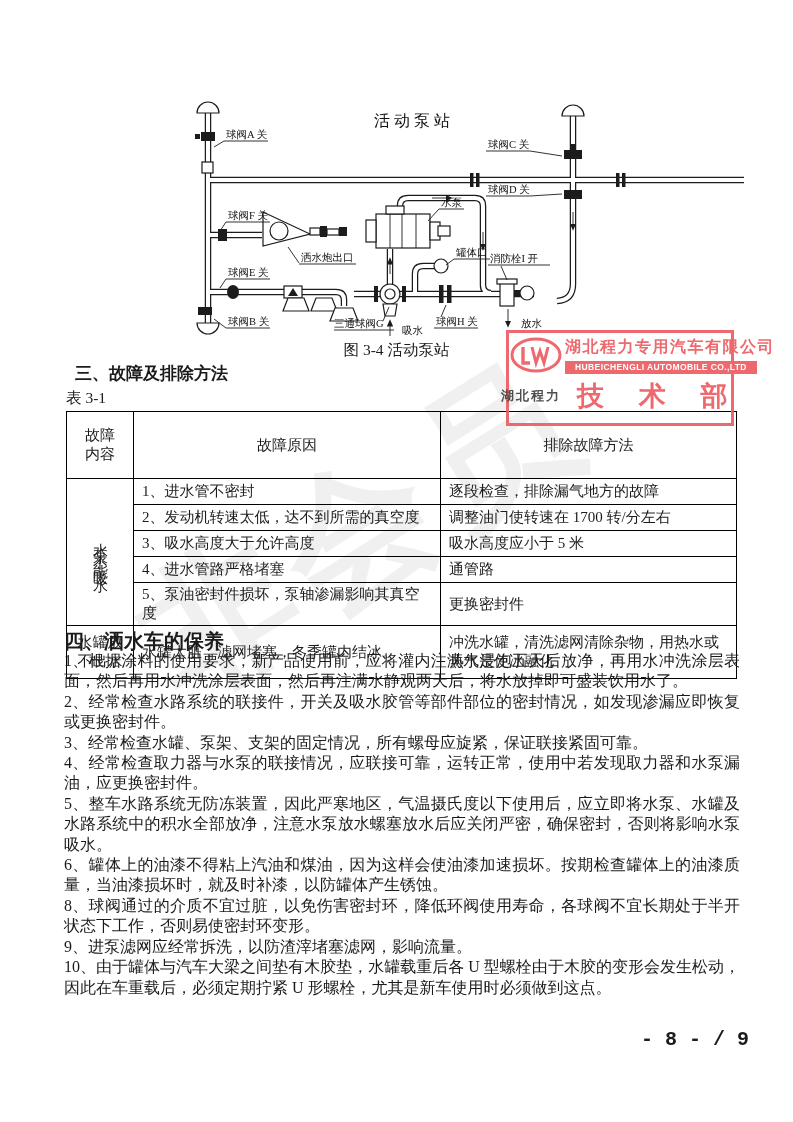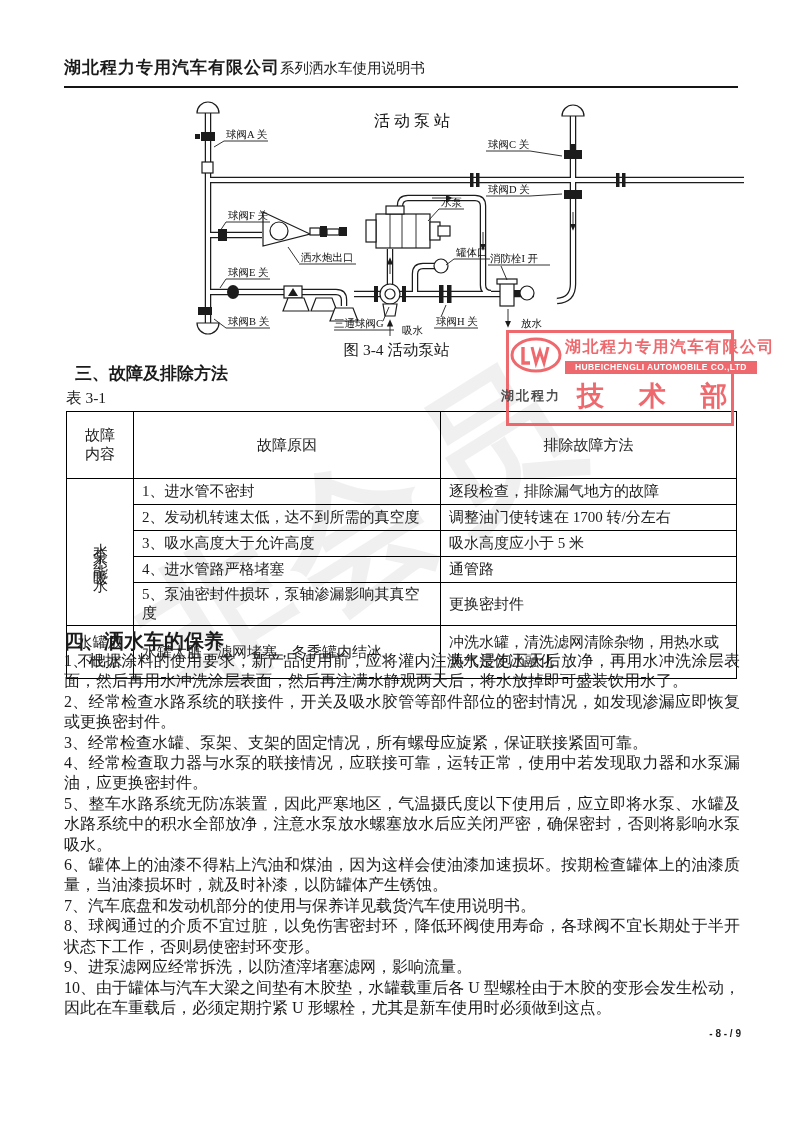--- a/index.html
+++ b/index.html
@@ -55,33 +55,30 @@
   .stamp-row2{display:flex;align-items:center;margin-top:7px;}
   .stamp-side{color:#404040;font-weight:bold;font-size:13px;letter-spacing:2px;
               margin-left:-8px;white-space:nowrap;}
   .stamp-dept{color:#ed5d62;font-weight:bold;font-size:27px;letter-spacing:14px;
               margin-left:16px;white-space:nowrap;line-height:30px;}
   
   .h4{position:absolute;top:628px;left:64px;font-size:20px;font-weight:bold;z-index:1;}
   .paras{position:absolute;top:651px;left:64px;width:676px;z-index:1;}
   .paras p{margin:0;font-size:16px;line-height:20.4px;text-align:justify;}
   
-  .ftr{position:absolute;top:1028px;right:52px;font-size:10px;font-weight:bold;
-       font-family:Liberation Sans, sans-serif;z-index:1;}
+  .ftr{position:absolute;top:1028px;right:44px;font-size:20px;font-weight:bold;
+       font-family:Liberation Mono, monospace;z-index:1;}
 </style>
 </head>
 <body>
 
 <div class="page">
 
   <div class="wm">非会员</div>
 
-  <div class="hdr">
-    <span class="co">湖北程力专用汽车有限公司</span><span class="ser">系列洒水车使用说明书</span>
-  </div>
 
   <div class="diag-wrap">
     <svg width="612" height="246" viewBox="0 0 612 246">
       <defs>
         <marker id="ah" markerWidth="9" markerHeight="8" refX="5" refY="4" orient="auto">
           <path d="M0,0.5 L8,4 L0,7.5 Z" fill="#1c1c1c"></path>
         </marker>
       </defs>
 
       <g class="po">
@@ -291,21 +288,20 @@
   </div>
 
   <div class="h4">四、洒水车的保养</div>
   <div class="paras">
     <p>1、根据涂料的使用要求，新产品使用前，应将灌内注满水浸泡五天后放净，再用水冲洗涂层表面，然后再用水冲洗涂层表面，然后再注满水静观两天后，将水放掉即可盛装饮用水了。</p>
     <p>2、经常检查水路系统的联接件，开关及吸水胶管等部件部位的密封情况，如发现渗漏应即恢复或更换密封件。</p>
     <p>3、经常检查水罐、泵架、支架的固定情况，所有螺母应旋紧，保证联接紧固可靠。</p>
     <p>4、经常检查取力器与水泵的联接情况，应联接可靠，运转正常，使用中若发现取力器和水泵漏油，应更换密封件。</p>
     <p>5、整车水路系统无防冻装置，因此严寒地区，气温摄氏度以下使用后，应立即将水泵、水罐及水路系统中的积水全部放净，注意水泵放水螺塞放水后应关闭严密，确保密封，否则将影响水泵吸水。</p>
     <p>6、罐体上的油漆不得粘上汽油和煤油，因为这样会使油漆加速损坏。按期检查罐体上的油漆质量，当油漆损坏时，就及时补漆，以防罐体产生锈蚀。</p>
-    <p>7、汽车底盘和发动机部分的使用与保养详见载货汽车使用说明书。</p>
     <p>8、球阀通过的介质不宜过脏，以免伤害密封环，降低环阀使用寿命，各球阀不宜长期处于半开状态下工作，否则易使密封环变形。</p>
     <p>9、进泵滤网应经常拆洗，以防渣滓堵塞滤网，影响流量。</p>
     <p>10、由于罐体与汽车大梁之间垫有木胶垫，水罐载重后各 U 型螺栓由于木胶的变形会发生松动，因此在车重载后，必须定期拧紧 U 形螺栓，尤其是新车使用时必须做到这点。</p>
   </div>
 
   <div class="ftr">- 8 - / 9</div>
 
 </div>
 
 </body></html>

